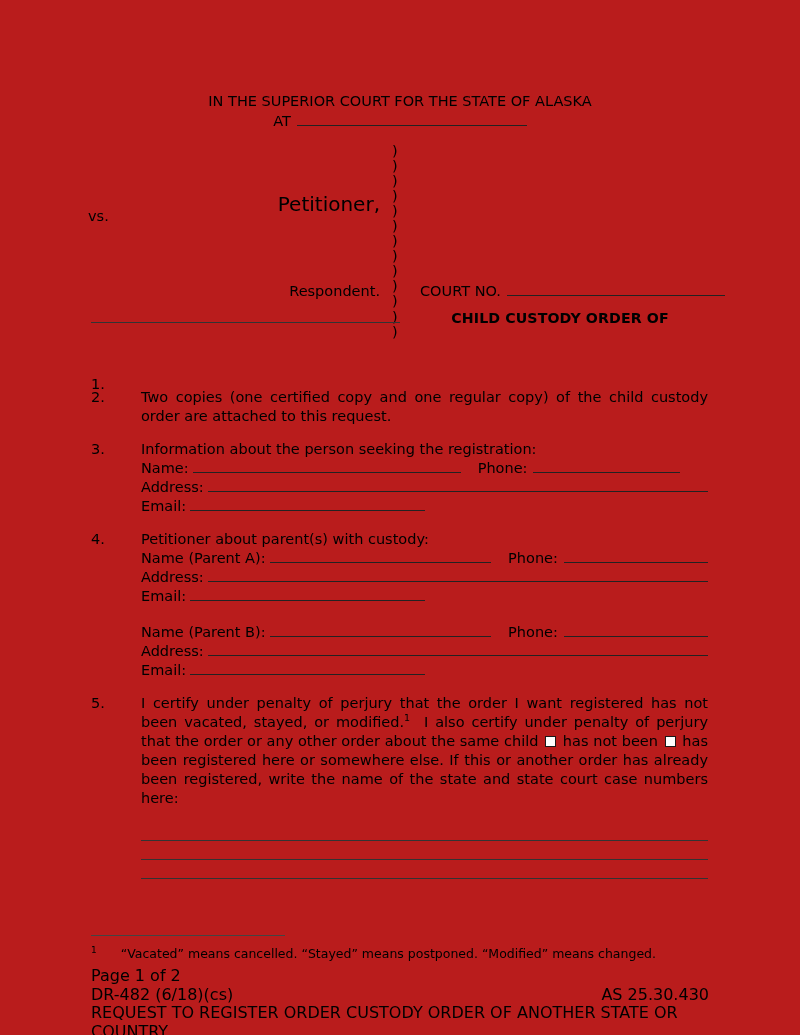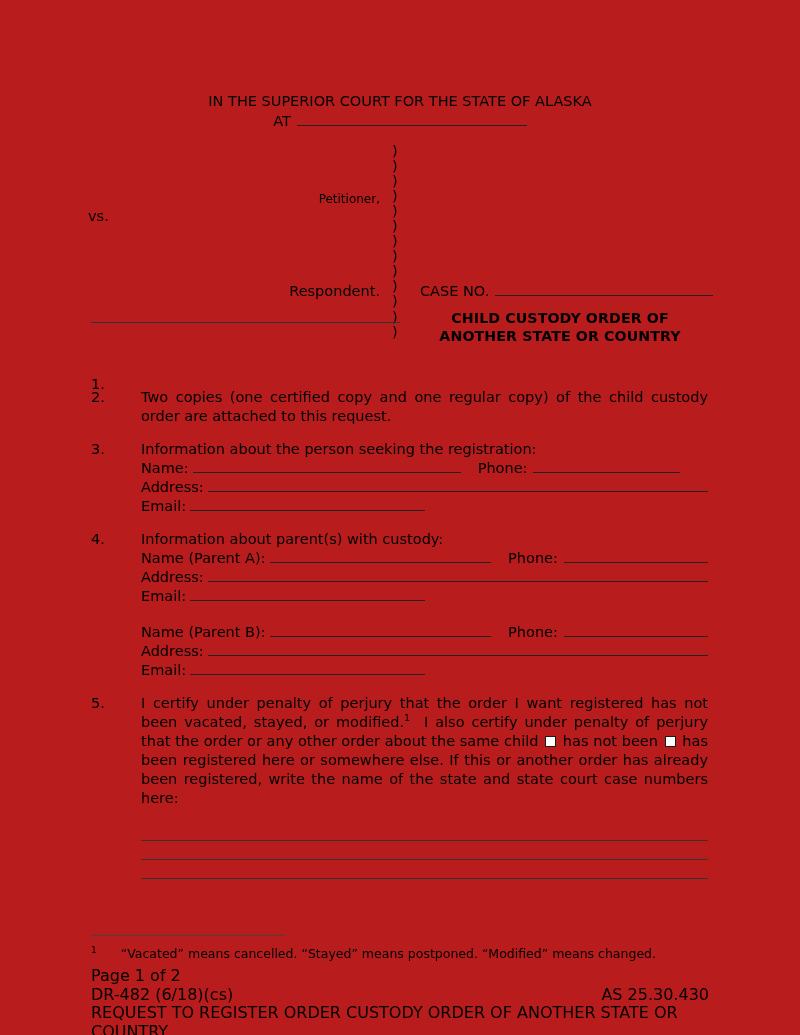--- a/index.html
+++ b/index.html
@@ -72,21 +72,21 @@
     left: 88px;
     top: 64px;
     font-size: 14.5px;
   }
   .petitioner-label {
     position: absolute;
     left: 180px;
     top: 48px;
     width: 200px;
     text-align: right;
-    font-size: 12px;
+    font-size: 20px;
   }
   .respondent-label {
     position: absolute;
     left: 180px;
     top: 139px;
     width: 200px;
     text-align: right;
     font-size: 14.5px;
   }
   .caption-bottom-rule {
@@ -270,27 +270,26 @@
         <div>)</div>
         <div>)</div>
       </div>
 
     <div class="petitioner-label">Petitioner,</div>
     <div class="vs-label">vs.</div>
     <div class="respondent-label">Respondent.</div>
     <div class="caption-bottom-rule"></div>
 
     <div class="case-no">
-      <span>CASE NO.</span>
+      <span>COURT NO.</span>
       <span class="case-no-rule"></span>
     </div>
 
     <div class="form-title">
       <div>CHILD CUSTODY ORDER OF</div>
-      <div>ANOTHER STATE OR COUNTRY</div>
     </div>
   </div>
 
   <div class="items">
 
     <div class="item">
       <div class="item-num">1.</div>
     </div>
 
     <div class="item" style="margin-bottom:14px;">
@@ -315,21 +314,21 @@
         <div class="field-row">
           <span class="field-label">Email:</span>
           <span class="rule rule-email"></span>
         </div>
       </div>
     </div>
 
     <div class="item" style="margin-bottom:14px;">
       <div class="item-num">4.</div>
       <div class="item-body">
-        <div>Information about parent(s) with custody:</div>
+        <div>Petitioner about parent(s) with custody:</div>
 
         <div>
           <div class="field-row">
             <span class="field-label">Name (Parent A):</span>
             <span class="rule rule-nameb"></span>
             <span class="field-label phone-label">Phone:</span>
             <span class="rule rule-phone"></span>
           </div>
           <div class="field-row">
             <span class="field-label">Address:</span>

